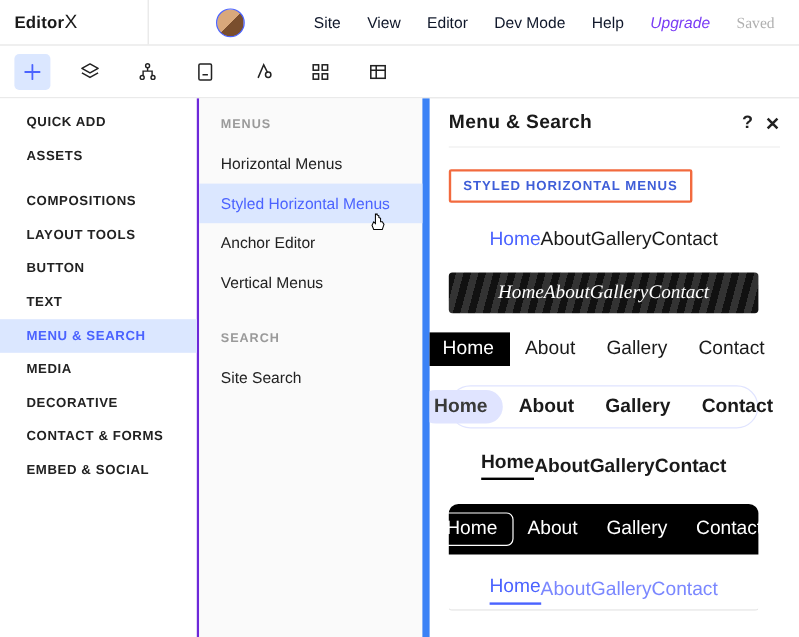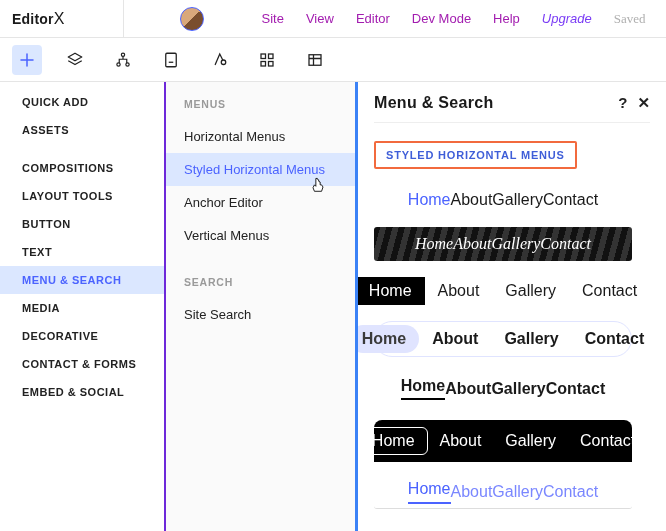--- a/index.html
+++ b/index.html
@@ -45,21 +45,21 @@
   background: linear-gradient(135deg, #d9a87b 0 50%, #7a4e2d 50% 100%);
   margin: 0 8px;
 }
 .topmenu {
   display: flex;
   gap: 22px;
   padding-left: 10px;
 }
 .topmenu span {
   font-size: 13px;
-  color: #a21caf;
+  color: #0f172a;
   cursor: pointer;
 }
 .topmenu .upgrade { color: #7a3cf5; font-style: italic; }
 .topmenu .saved { color: #b0b0b0; font-family: Liberation Serif, serif; }
 
 
 .toolrow {
   display: flex;
   align-items: center;
   gap: 18px;
@@ -102,21 +102,21 @@
 }
 .side-spacer { height: 10px; }
 .side-item.active {
   background: #dbe7ff;
   color: #4b63ff;
 }
 
 
 .subcol {
   width: 192px;
-  border-right: 3px solid #3b82f6;
+  border-right: 6px solid #3b82f6;
   background: #fafafa;
   padding-top: 6px;
 }
 .sub-head {
   font-size: 10.5px;
   font-weight: 700;
   letter-spacing: .8px;
   color: #9a9a9a;
   padding: 10px 18px;
 }

